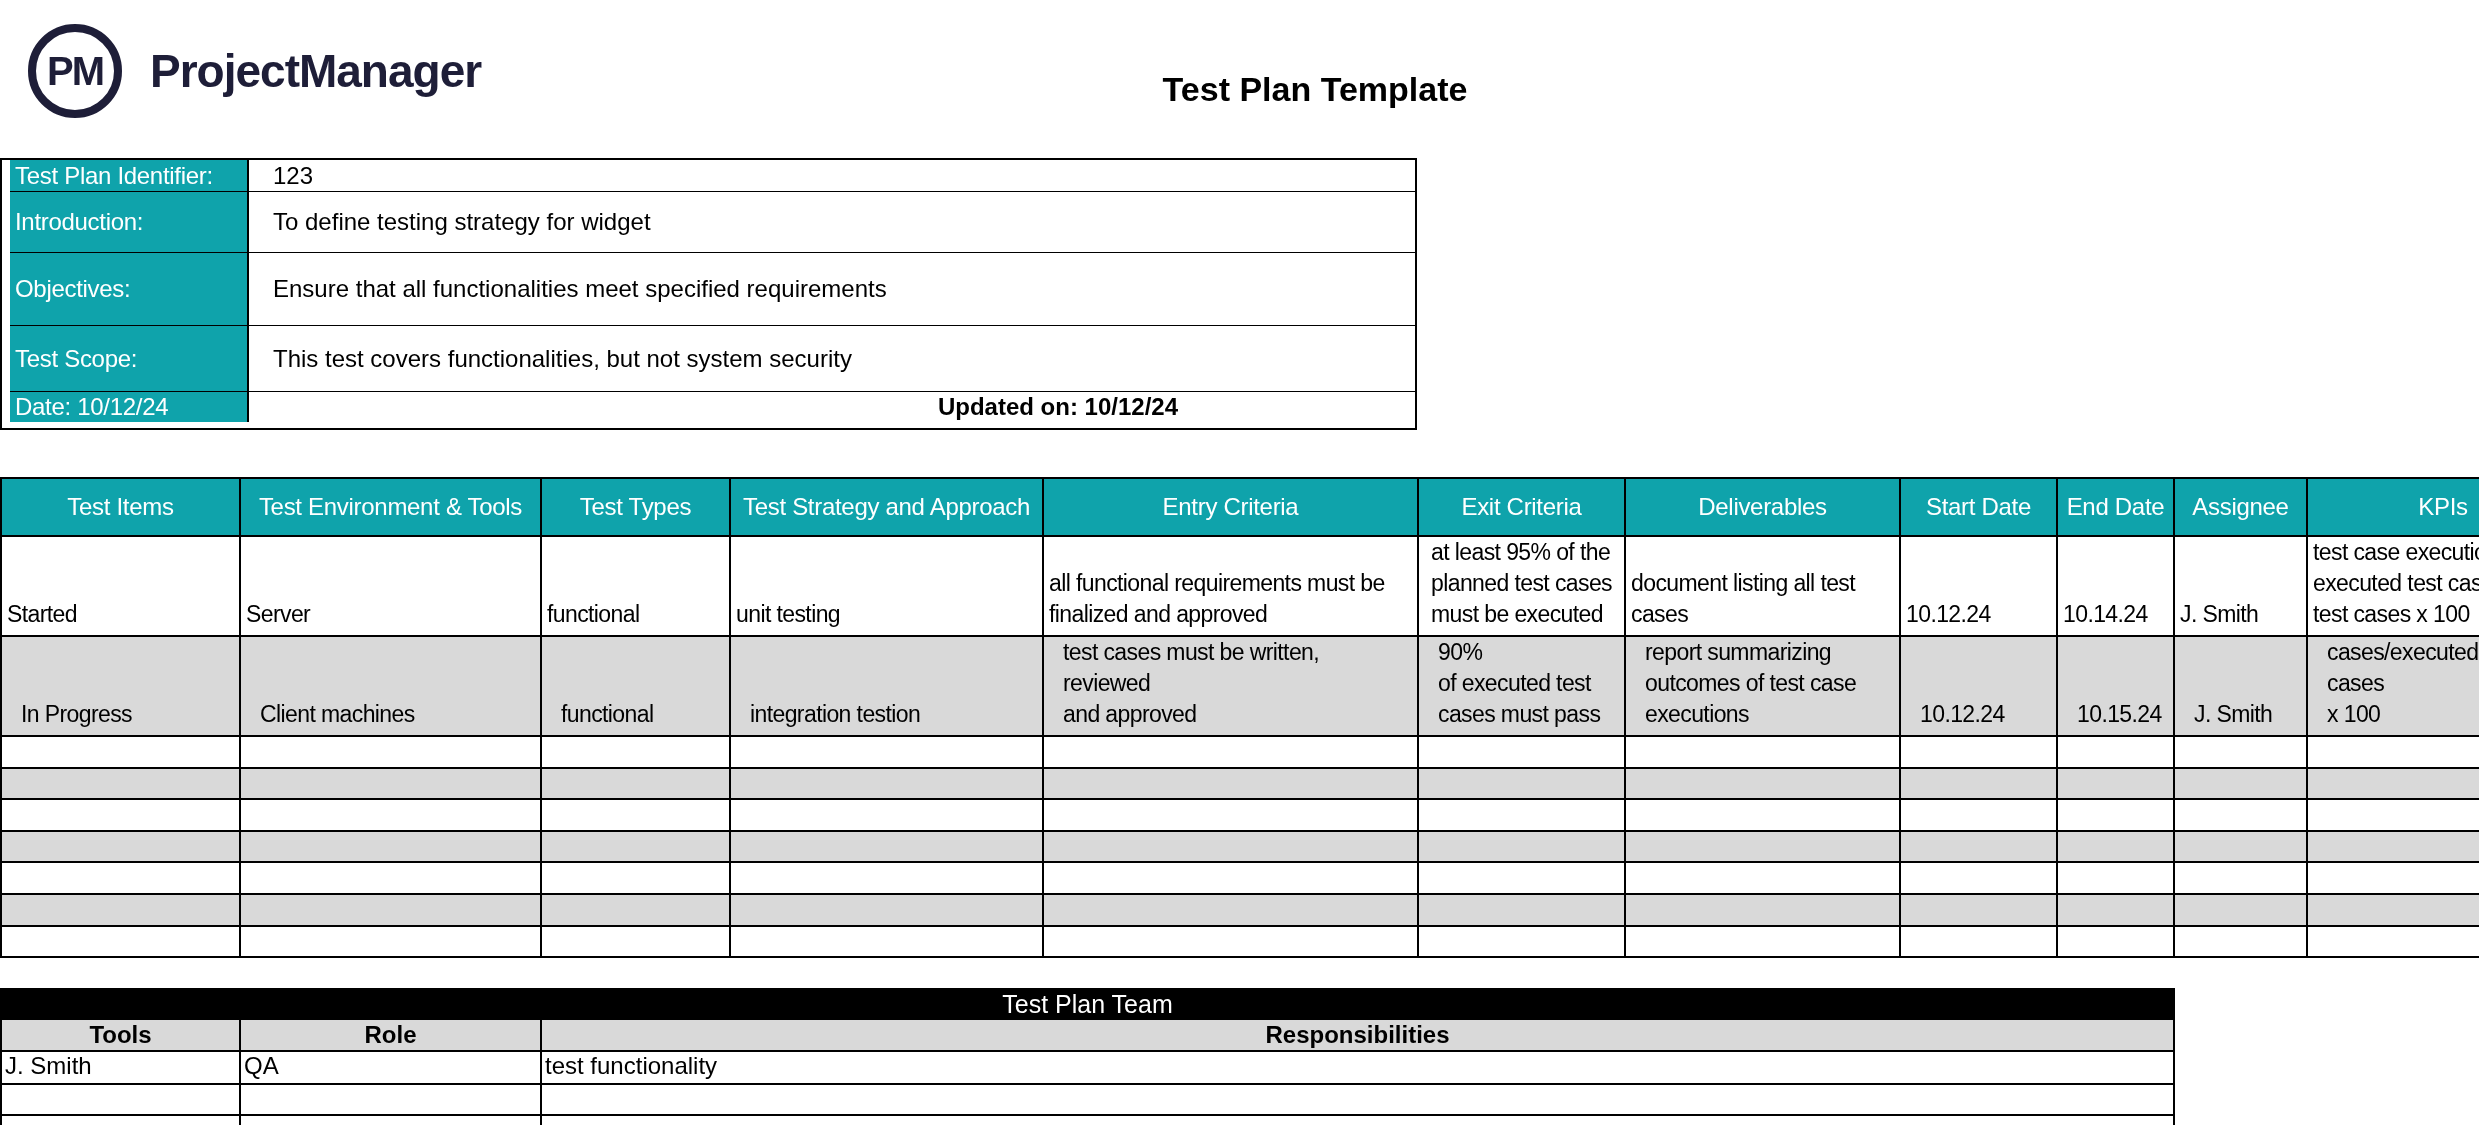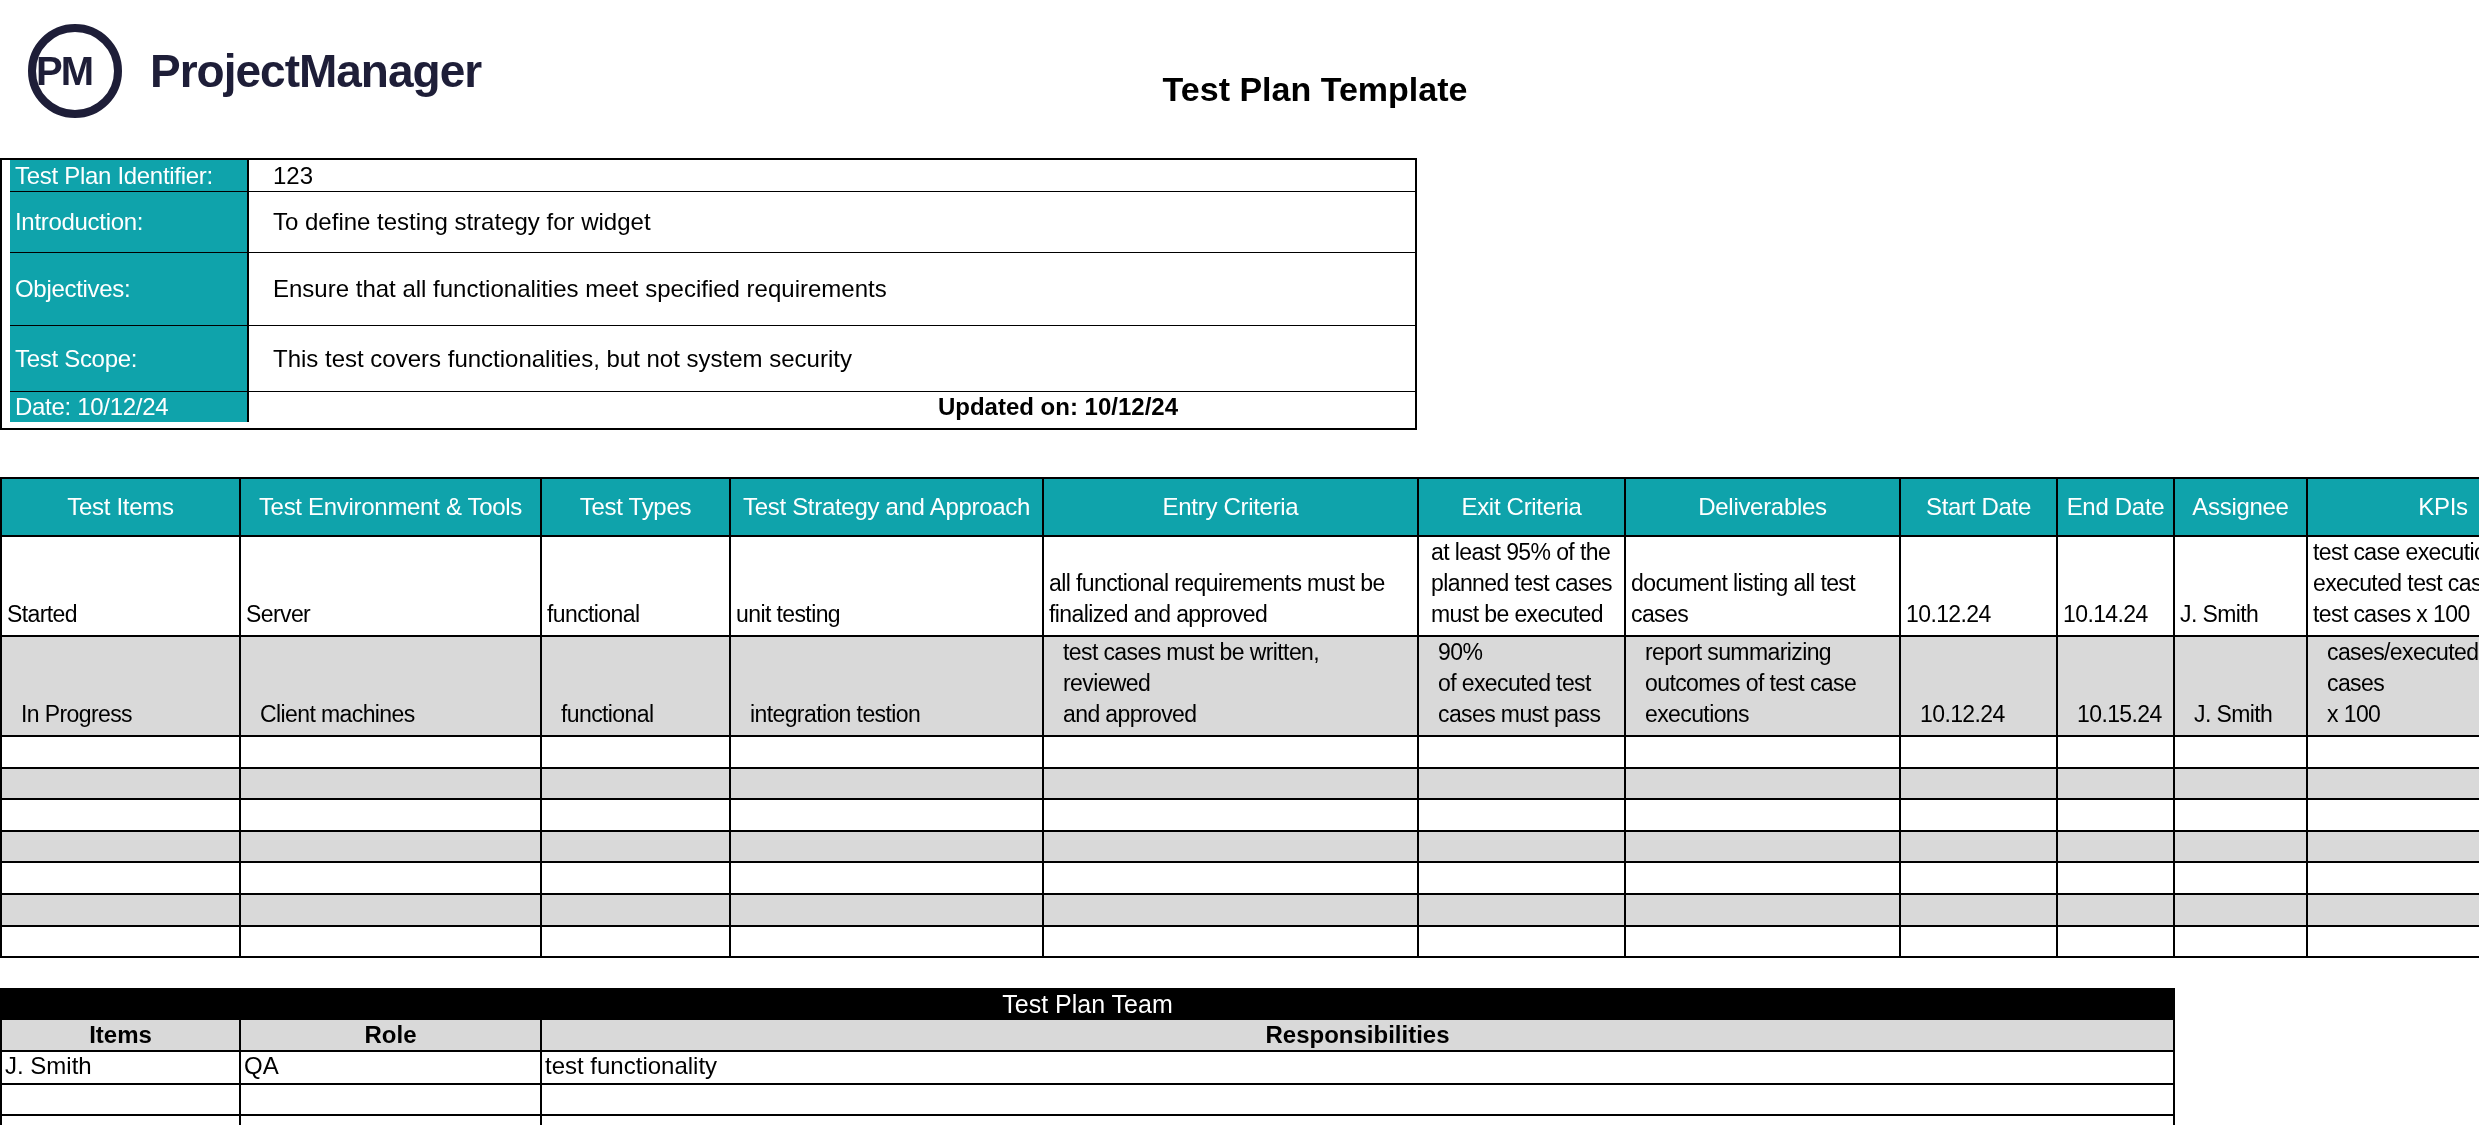--- a/index.html
+++ b/index.html
@@ -6,21 +6,21 @@
   html, body { margin: 0; background: #fff; }
   #canvas {
     position: relative; width: 2479px; height: 1125px;
     background: #fff; overflow: hidden; color: #000;
     font-family: "Liberation Sans", sans-serif;
   }
   
   .logo {
     position: absolute; left: 28px; top: 24px; width: 94px; height: 94px;
     border: 8px solid var(--navy); border-radius: 50%;
-    display: flex; align-items: center; justify-content: flex-start;
+    display: flex; align-items: center; justify-content: center;
   }
   .logo span { font-size: 40px; font-weight: bold; color: var(--navy); letter-spacing: -2px; }
   .brand {
     position: absolute; left: 150px; top: 44px;
     font-size: 46px; font-weight: bold; color: var(--navy); letter-spacing: -1px;
   }
   .page-title {
     position: absolute; left: 1315px; top: 70px; transform: translateX(-50%);
     font-size: 34px; font-weight: bold; white-space: nowrap;
   }
@@ -256,21 +256,21 @@
         <div class="cell"></div>
         <div class="cell"></div>
       </div>
   </div>
 
   <div class="team">
     <div class="tbar">
       <span>Test Plan Team</span>
     </div>
     <div class="trow thead">
-      <div class="cell">Items</div>
+      <div class="cell">Tools</div>
       <div class="cell">Role</div>
       <div class="cell">Responsibilities</div>
     </div>
     <div class="trow tdata">
       <div class="cell">J. Smith</div>
       <div class="cell">QA</div>
       <div class="cell">test functionality</div>
     </div>
     <div class="trow tdata">
         <div class="cell"></div>

